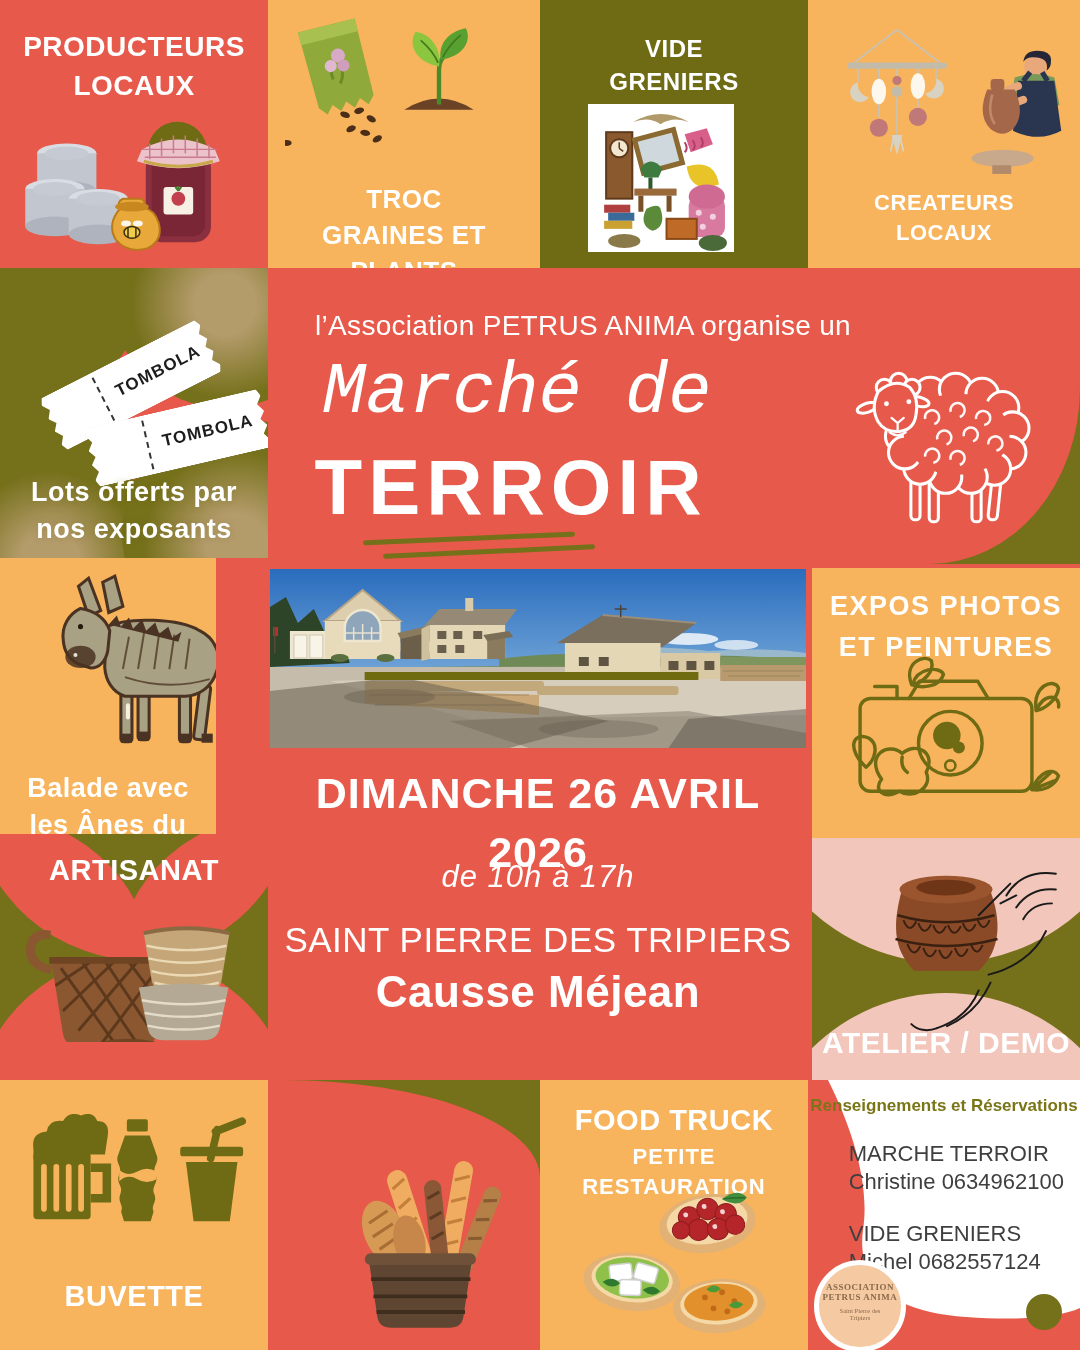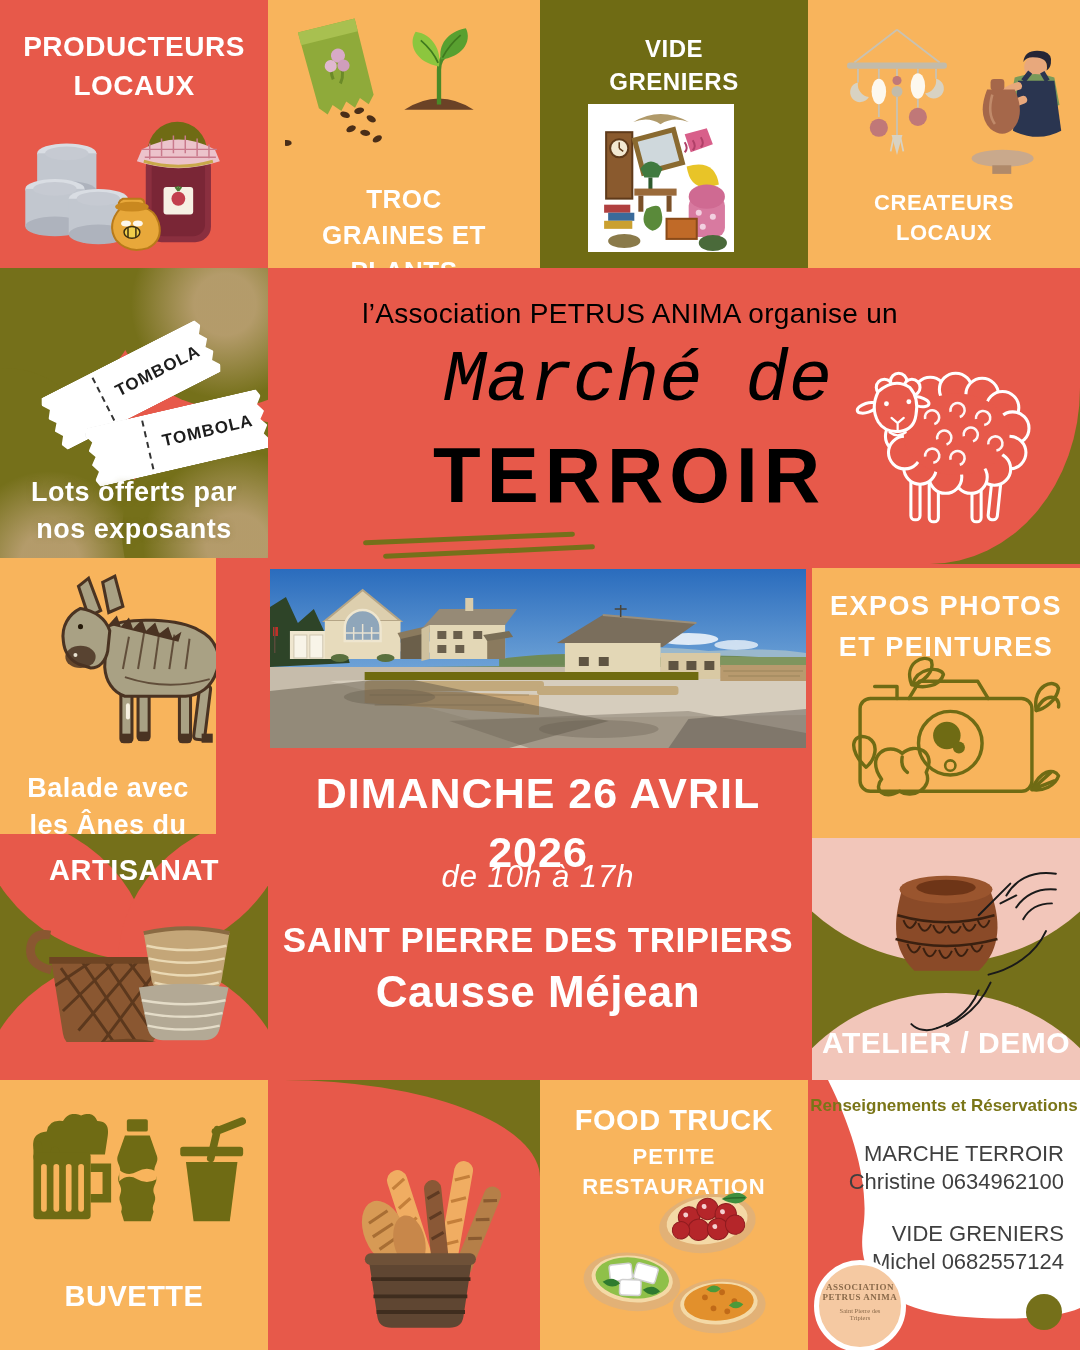--- a/index.html
+++ b/index.html
@@ -27,41 +27,41 @@
   .tcirc{position:absolute;border-radius:50%;background:var(--olive,#75701a)}
   .tcirc.speck{background:radial-gradient(circle at 50% 55%, rgba(242,198,186,.5) 0 18%, rgba(242,198,186,0) 55%),var(--olive,#75701a)}
   .ticket{position:absolute;background:#fff;box-shadow:0 1px 3px rgba(0,0,0,.25);
     clip-path:polygon(2% 0,98% 0,100% 12%,97% 25%,100% 38%,97% 50%,100% 62%,97% 75%,100% 88%,98% 100%,2% 100%,0 88%,3% 75%,0 62%,3% 50%,0 38%,3% 25%,0 12%);}
   .ticket .dash{position:absolute;left:32%;top:8%;height:84%;border-left:2px dashed #333}
   .ticket .tl{position:absolute;left:36%;width:62%;top:50%;transform:translateY(-50%);text-align:center;font-weight:bold;font-size:17px;letter-spacing:1px;color:#1c1c1c}
   .b-tomb .bt{top:206px;font-size:27px}
 
   
   .b-head{left:268px;top:268px;width:812px;height:296px;background:var(--red,#e7594a)}
-  .head-text{position:absolute;left:0;top:0;width:630px;text-align:right;color:#000000}
+  .head-text{position:absolute;left:0;top:12px;width:630px;text-align:center;color:#ffffff}
   .head-intro{margin-top:30px;font-size:28px;font-weight:400;letter-spacing:.3px}
   .head-script{font-family:Liberation Mono, monospace;font-style:italic;font-size:72px;margin-top:10px;transform:translateX(-66px)}
   .head-title{font-size:78px;font-weight:800;letter-spacing:6px;margin-top:8px;transform:translateX(-72px)}
   .uline{position:absolute;height:5px;background:var(--olive,#75701a);border-radius:3px}
   .u1{left:95px;top:268px;width:212px;transform:rotate(-2.4deg)}
   .u2{left:115px;top:281px;width:212px;transform:rotate(-2.6deg)}
   .corner-br{position:absolute;right:0;bottom:0;width:150px;height:176px;background:var(--olive,#75701a)}
   .corner-br .rq{width:100%;height:100%;background:var(--red,#e7594a);border-radius:0 0 100% 0}
   .sheep{position:absolute;left:585px;top:95px}
 
   
   .b-donkey{left:0;top:558px;width:216px;height:276px;background:var(--orange,#f8b45c)}
   .b-donkey .bt{top:212px;font-size:27px}
 
   
   .b-center{left:268px;top:564px;width:540px;height:516px;background:var(--red,#e7594a)}
   .photo{position:absolute;left:2px;top:5px;width:536px;height:179px}
   .ev-date{top:200px;font-size:43px;font-weight:800;letter-spacing:1px}
   .ev-time{top:292px;font-size:31px;font-style:italic;font-weight:300;letter-spacing:1px}
-  .ev-place{top:352px;font-size:35px;font-weight:700;letter-spacing:.5px}
+  .ev-place{top:352px;font-size:35px;font-weight:400;letter-spacing:.5px}
   .ev-area{top:398px;font-size:44px;font-weight:700}
 
   
   .b-expos{left:812px;top:568px;width:268px;height:270px;background:var(--orange,#f8b45c)}
   .b-expos .bt{top:18px;font-size:27px;letter-spacing:1.5px;line-height:1.5}
 
   
   .b-art{left:0;top:834px;width:268px;height:208px;background:var(--olive,#75701a)}
   .petal{position:absolute;background:var(--red,#e7594a)}
   .p-tl{left:-22px;top:-22px;width:172px;height:150px;border-radius:0 100% 0 100%}
@@ -87,21 +87,21 @@
   .corner-tr .rq{width:100%;height:100%;background:var(--red,#e7594a);border-radius:0 100% 0 0}
   .b-bread svg{position:relative;z-index:2}
   .b-food{left:540px;top:1080px;width:268px;height:270px;background:var(--orange,#f8b45c)}
   .b-food .bt{top:20px;font-size:29px}
   .b-food .bt2{top:62px;font-size:22px;letter-spacing:1px}
 
   
   .b-contact{left:808px;top:1080px;width:272px;height:270px;background:var(--red,#e7594a)}
   .swoosh{position:absolute;inset:0}
   .c-head{position:absolute;top:16px;width:100%;text-align:center;font-weight:bold;font-size:17px;color:#7a7517;z-index:2}
-  .c-entries{position:absolute;top:60px;right:16px;text-align:right;color:var(--ink,#3f3f3f);z-index:2}
+  .c-entries{position:absolute;top:60px;right:16px;text-align:left;color:var(--ink,#3f3f3f);z-index:2}
   .c-entry{margin-bottom:24px;font-size:22px;line-height:28px}
   .logo{position:absolute;left:6px;top:180px;width:92px;height:92px;border-radius:50%;background:#f5c9a2;border:5px solid #fff;z-index:3;
         text-align:center;color:#8a6a4a;font-family:"Liberation Serif",serif}
   .logo .l1{font-size:9px;font-weight:bold;letter-spacing:.5px;margin-top:17px}
   .logo .l2{font-size:9px;font-weight:bold;letter-spacing:.5px}
   .logo .l3{font-size:6.5px;margin-top:5px}
   .logo .l4{font-size:6.5px}
   .odot{position:absolute;left:218px;top:214px;width:36px;height:36px;border-radius:50%;background:var(--olive,#75701a);z-index:2}
 </style>
 </head>

